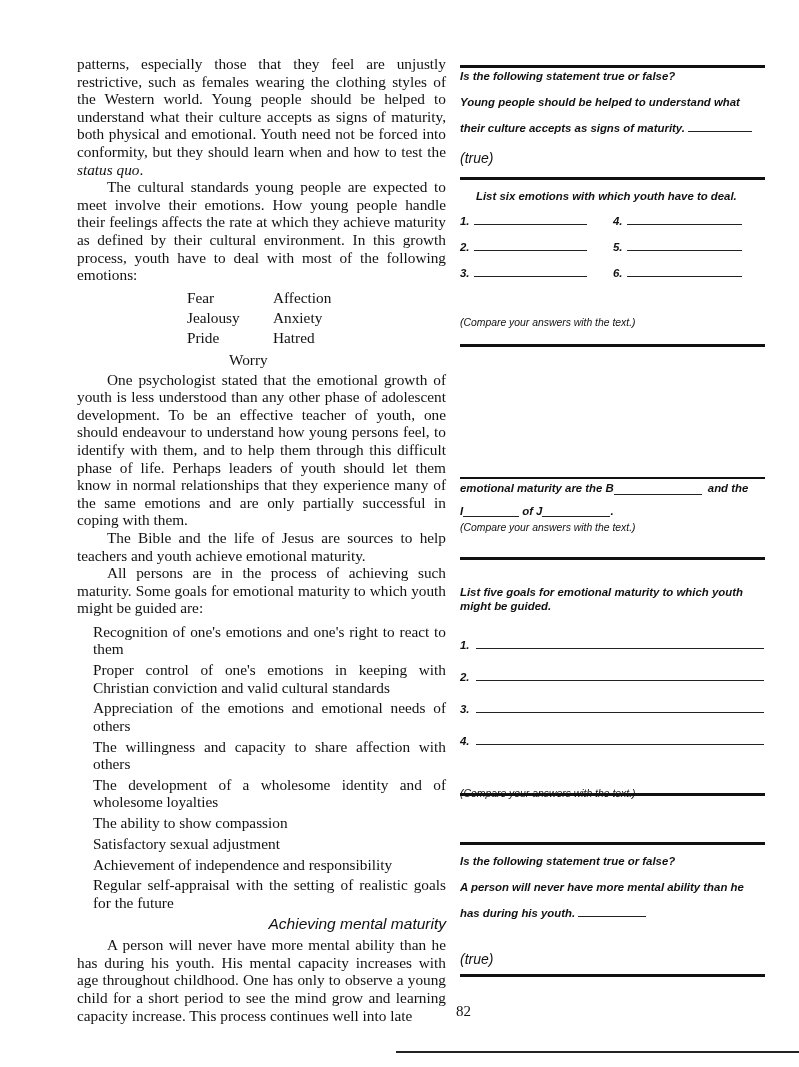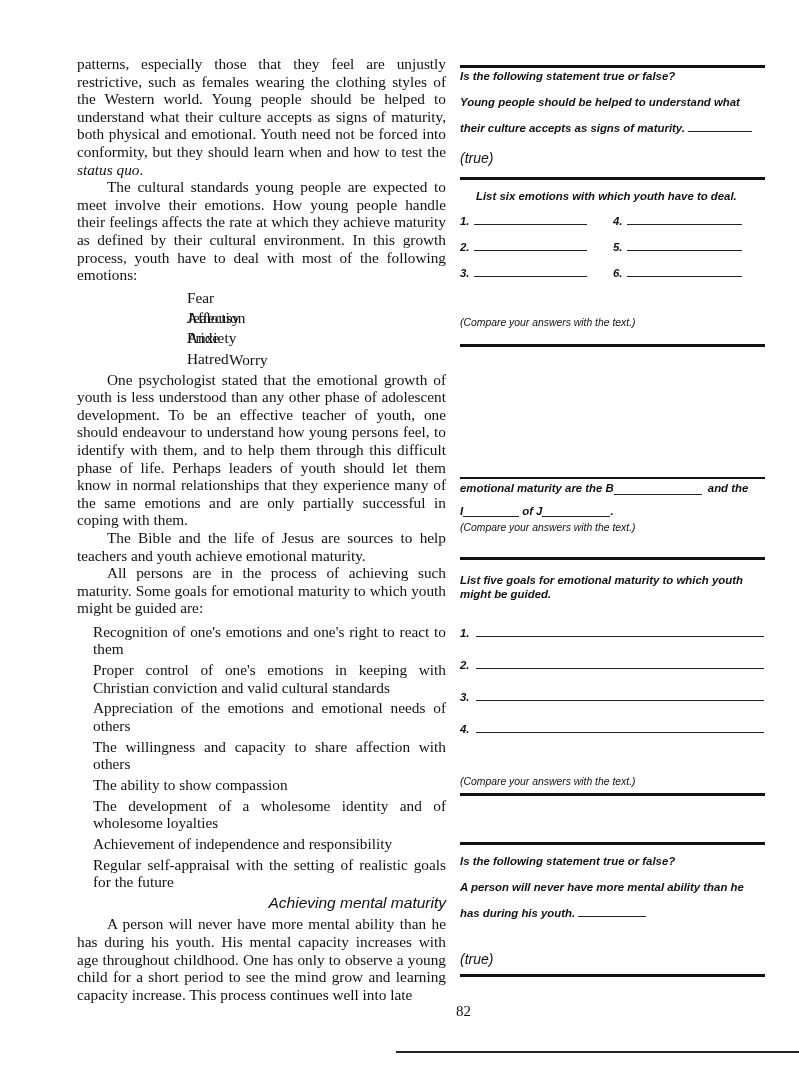--- a/index.html
+++ b/index.html
@@ -4,21 +4,21 @@
 <style>
   html, body { margin: 0; padding: 0; background: #ffffff; }
   body { width: 799px; height: 1067px; position: relative; overflow: hidden; color: #111; }
   .serif { font-family: "Liberation Serif", "DejaVu Serif", serif; }
 
   
   #left { position: absolute; left: 77px; top: 55px; width: 369px; font-size: 15.3px; line-height: 17.6px; text-align: justify; }
   #left p { margin: 0; }
   #left .indent { text-indent: 30px; }
   .emo-table { margin: 4px 0 0 110px; }
-  .emo-row { display: flex; height: 20.3px; line-height: 20.3px; flex-direction: column; }
+  .emo-row { display: flex; height: 20.3px; line-height: 20.3px; }
   .emo-row span { display: inline-block; }
   .emo-row .c1 { width: 86px; }
   .emo-worry { margin-left: 152px; height: 22px; line-height: 22px; }
   .goals { margin: 6px 0 0 16px; padding: 0; list-style: none; }
   .goals li { margin: 0 0 3.4px 0; text-align: justify; line-height: 17.4px; }
   .section-heading { font-family: "Liberation Sans", "DejaVu Sans", sans-serif; font-style: italic; font-size: 15.5px; margin: 2px 0 4px 0; text-align: right; }
   .rule { position: absolute; left: 460px; width: 305px; height: 3px; background: #111; }
   .rq { position: absolute; left: 460px; width: 306px; font-family: "Liberation Sans", "DejaVu Sans", sans-serif; font-style: italic; font-size: 11.4px; color: #111; }
   .rq .bold { font-weight: bold; }
   .rq .line { height: 26px; line-height: 26px; white-space: nowrap; }
@@ -58,22 +58,23 @@
 
   <p class="indent">One psychologist stated that the emotional growth of youth is less understood than any other phase of adolescent development. To be an effective teacher of youth, one should endeavour to understand how young persons feel, to identify with them, and to help them through this difficult phase of life. Perhaps leaders of youth should let them know in normal relationships that they experience many of the same emotions and are only partially successful in coping with them.</p>
   <p class="indent">The Bible and the life of Jesus are sources to help teachers and youth achieve emotional maturity.</p>
   <p class="indent">All persons are in the process of achieving such maturity. Some goals for emotional maturity to which youth might be guided are:</p>
 
   <ul class="goals">
     <li>Recognition of one's emotions and one's right to react to them</li>
     <li>Proper control of one's emotions in keeping with Christian conviction and valid cultural standards</li>
     <li>Appreciation of the emotions and emotional needs of others</li>
     <li>The willingness and capacity to share affection with others</li>
+    <li>The development of a wholesome identity and of wholesome loyalties</li>
     <li>The ability to show compassion</li>
-    <li>The development of a wholesome identity and of wholesome loyalties</li>
+    <li>Satisfactory sexual adjustment</li>
     <li>Achievement of independence and responsibility</li>
     <li>Regular self-appraisal with the setting of realistic goals for the future</li>
   </ul>
 
   <div class="section-heading">Achieving mental maturity</div>
   <p class="indent">A person will never have more mental ability than he has during his youth. His mental capacity increases with age throughout childhood. One has only to observe a young child for a short period to see the mind grow and learning capacity increase. This process continues well into late</p>
 </div>
 
 <div class="rule" style="top:65px;"></div>
 <div class="rule" style="top:177px;"></div>
@@ -135,21 +136,21 @@
   <div class="line bold" style="height:20px;line-height:20px;display:flex;">
       <span>I</span>
       <span class="blank" style="width:56px;margin-top:3px;"></span>
       <span style="margin-left:3px;">of J</span>
       <span class="blank" style="width:68px;margin-top:3px;"></span>
       <span>.</span>
     </div>
   <div class="answer" style="font-size:10.4px;line-height:14px;">(Compare your answers with the text.)</div>
 </div>
 
-<div class="rq" style="top:573px;">
+<div class="rq" style="top:585px;">
   <div class="bold" style="line-height:14px;">List five goals for emotional maturity to which youth</div>
   <div class="bold" style="line-height:14px;">might be guided.</div>
   <div style="height:16px;"></div>
   <div class="goal-line">
       <span class="n">1.</span>
       <span class="blank" style="width:288px;"></span>
     </div>
   <div class="goal-line">
       <span class="n">2.</span>
       <span class="blank" style="width:288px;"></span>

